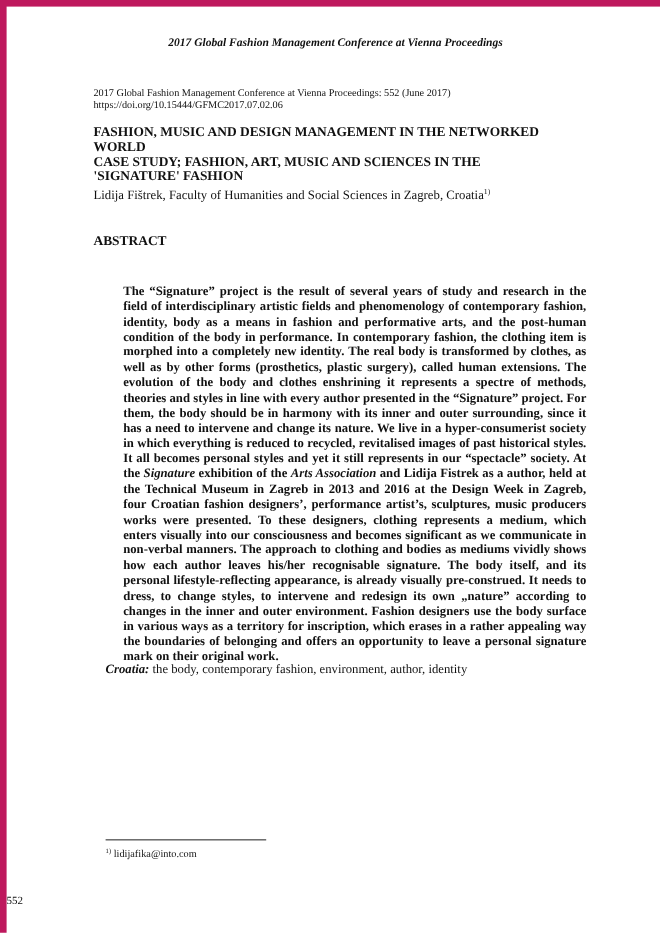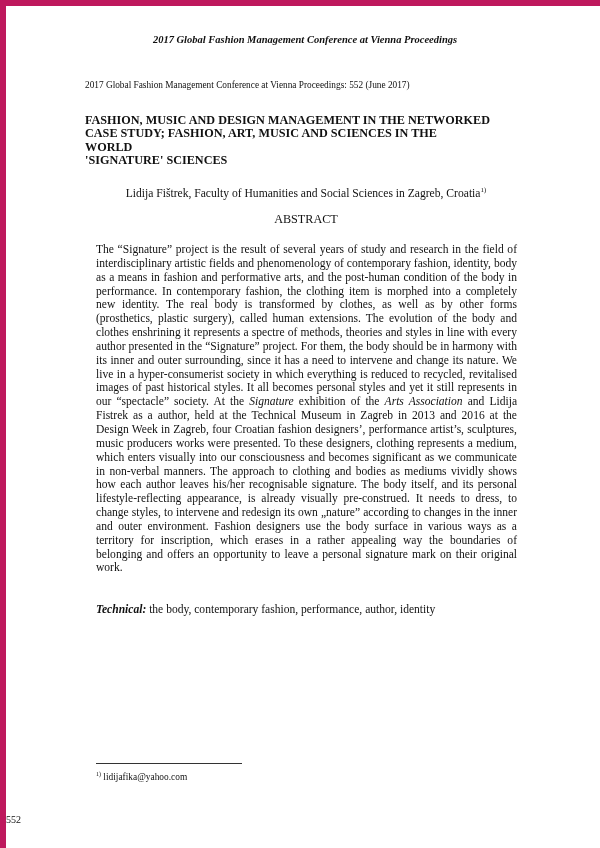--- a/index.html
+++ b/index.html
@@ -19,27 +19,27 @@
   }
   .citation {
     position: absolute; top: 74px; left: 79px;
     font-size: 9.3px; line-height: 11px;
   }
   .title {
     position: absolute; top: 108px; left: 79px; width: 442px;
     font-weight: bold; font-size: 12.2px; line-height: 13.3px;
   }
   .author {
-    position: absolute; top: 180px; left: 79px; width: 442px;
-    text-align: center; font-size: 11.6px;
+    position: absolute; top: 164px; left: 79px; width: 442px;
+    text-align: left; font-size: 11.6px;
   }
   .author sup { font-size: 7px; }
   .abstract-heading {
     position: absolute; top: 206px; left: 79px; width: 442px;
-    text-align: center; font-weight: normal; font-size: 12.2px;
+    text-align: left; font-weight: bold; font-size: 12.2px;
   }
   .abstract-body {
     position: absolute; top: 237px; left: 90px; width: 421px;
     font-size: 11.55px; line-height: 13.85px;
     text-align: justify;
   }
   .keywords {
     position: absolute; top: 597px; left: 90px; width: 421px;
     font-size: 11.55px;
   }
@@ -58,42 +58,43 @@
   }
 </style>
 </head>
 <body>
 
 <div class="page">
   <div class="running-head">2017 Global Fashion Management Conference at Vienna Proceedings</div>
 
   <div class="citation">
     <div>2017 Global Fashion Management Conference at Vienna Proceedings: 552 (June 2017)</div>
+    <div>https://doi.org/10.15444/GFMC2017.07.02.06</div>
   </div>
 
   <div class="title">
     <div>FASHION, MUSIC AND DESIGN MANAGEMENT IN THE NETWORKED</div>
+    <div>WORLD</div>
     <div>CASE STUDY; FASHION, ART, MUSIC AND SCIENCES IN THE</div>
-    <div>WORLD</div>
-    <div>'SIGNATURE' SCIENCES</div>
+    <div>'SIGNATURE' FASHION</div>
   </div>
 
   <div class="author">
     <span>Lidija Fištrek, Faculty of Humanities and Social Sciences in Zagreb, Croatia</span><sup>1)</sup>
   </div>
 
   <div class="abstract-heading">ABSTRACT</div>
 
-  <p class="abstract-body" style="margin:0;">
+  <p class="abstract-body" style="margin:16px;font-weight:bold;">
     <span>The “Signature” project is the result of several years of study and research in the field of interdisciplinary artistic fields and phenomenology of contemporary fashion, identity, body as a means in fashion and performative arts, and the post-human condition of the body in performance. In contemporary fashion, the clothing item is morphed into a completely new identity. The real body is transformed by clothes, as well as by other forms (prosthetics, plastic surgery), called human extensions. The evolution of the body and clothes enshrining it represents a spectre of methods, theories and styles in line with every author presented in the “Signature” project. For them, the body should be in harmony with its inner and outer surrounding, since it has a need to intervene and change its nature. We live in a hyper-consumerist society in which everything is reduced to recycled, revitalised images of past historical styles. It all becomes personal styles and yet it still represents in our “spectacle” society. At the </span><em>Signature</em><span> exhibition of the </span><em>Arts Association</em><span> and Lidija Fistrek as a author, held at the Technical Museum in Zagreb in 2013 and 2016 at the Design Week in Zagreb, four Croatian fashion designers’, performance artist’s, sculptures, music producers works were presented.  To these designers, clothing represents a medium, which enters visually into our consciousness and becomes significant as we communicate in non-verbal manners. The approach to clothing and bodies as mediums vividly shows how each author leaves his/her recognisable signature. The body itself, and its personal lifestyle-reflecting appearance, is already visually pre-construed. It needs to dress, to change styles, to intervene and redesign its own „nature” according to changes in the inner and outer environment. Fashion designers use the body surface in various ways as a territory for inscription, which erases in a rather appealing way the boundaries of belonging and offers an opportunity to leave a personal signature mark on their original work.</span>
   </p>
 
   <div class="keywords">
-    <span class="kw-label">Technical:</span><span> the body, contemporary fashion, performance, author, identity</span>
+    <span class="kw-label">Croatia:</span><span> the body, contemporary fashion, environment, author, identity</span>
   </div>
 
   <div class="footnote-rule"></div>
   <div class="footnote">
-    <sup>1)</sup><span> lidijafika@yahoo.com</span>
+    <sup>1)</sup><span> lidijafika@into.com</span>
   </div>
 
   <div class="page-number">552</div>
 </div>
 
 </body></html>

